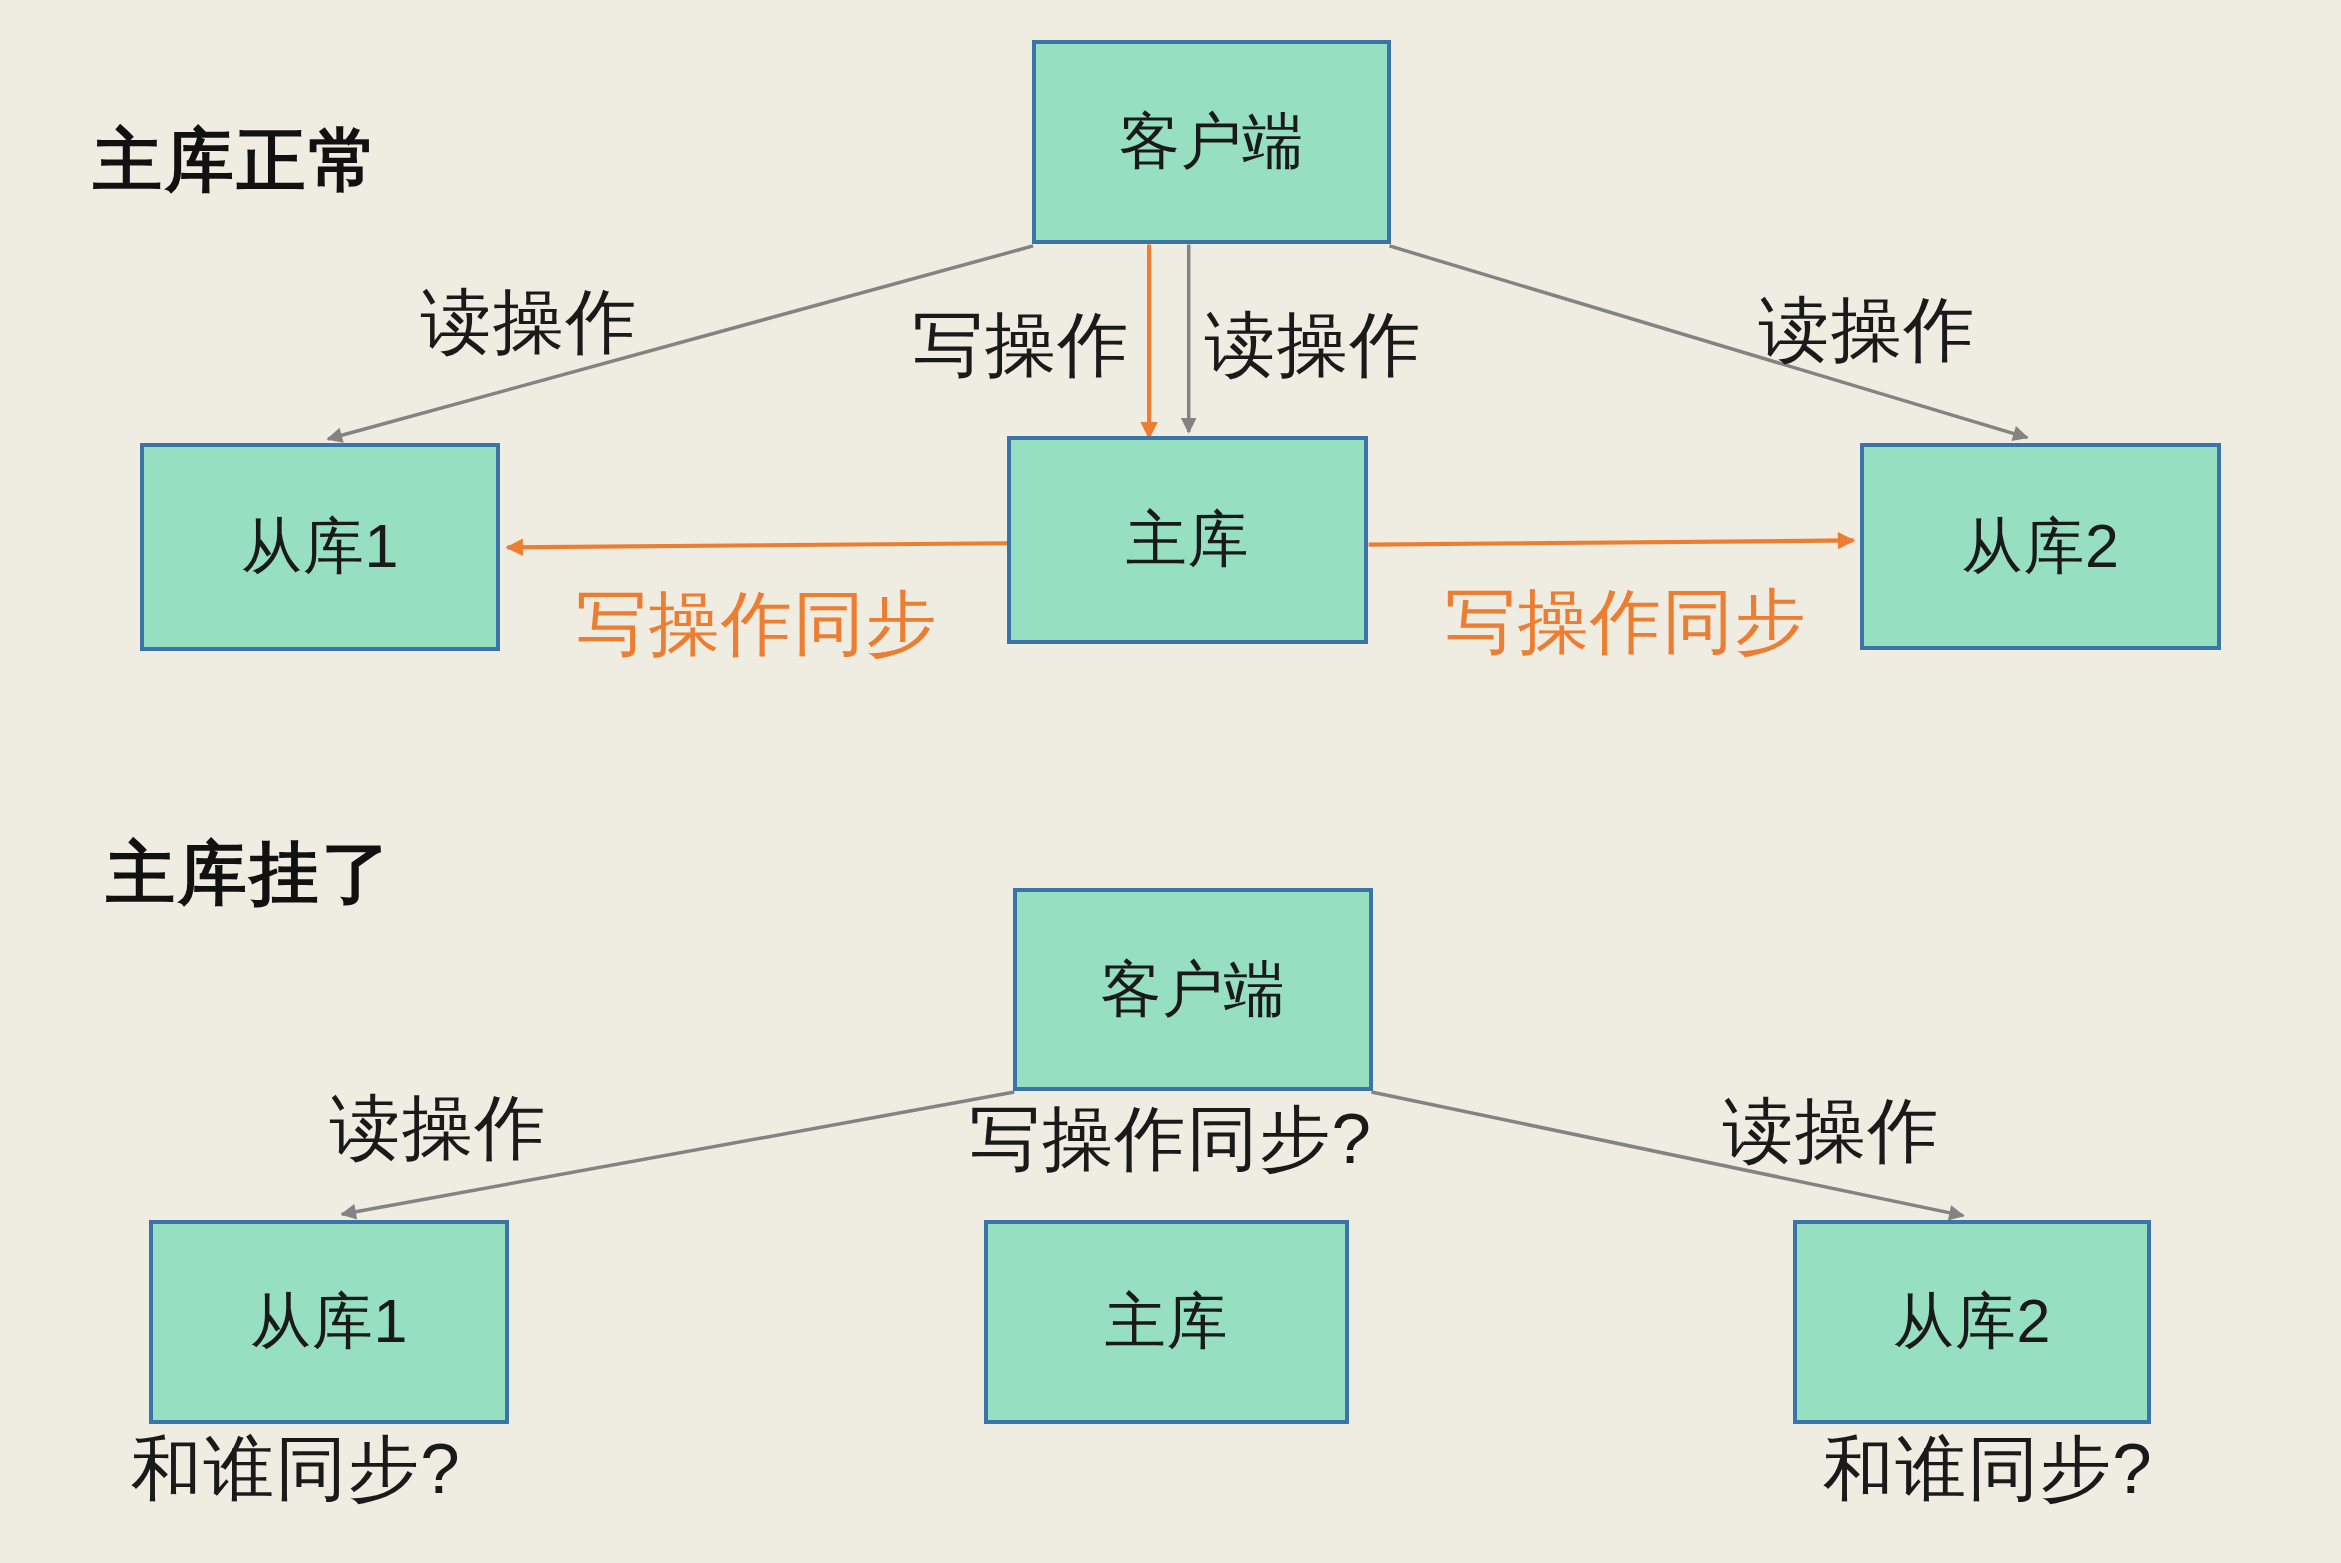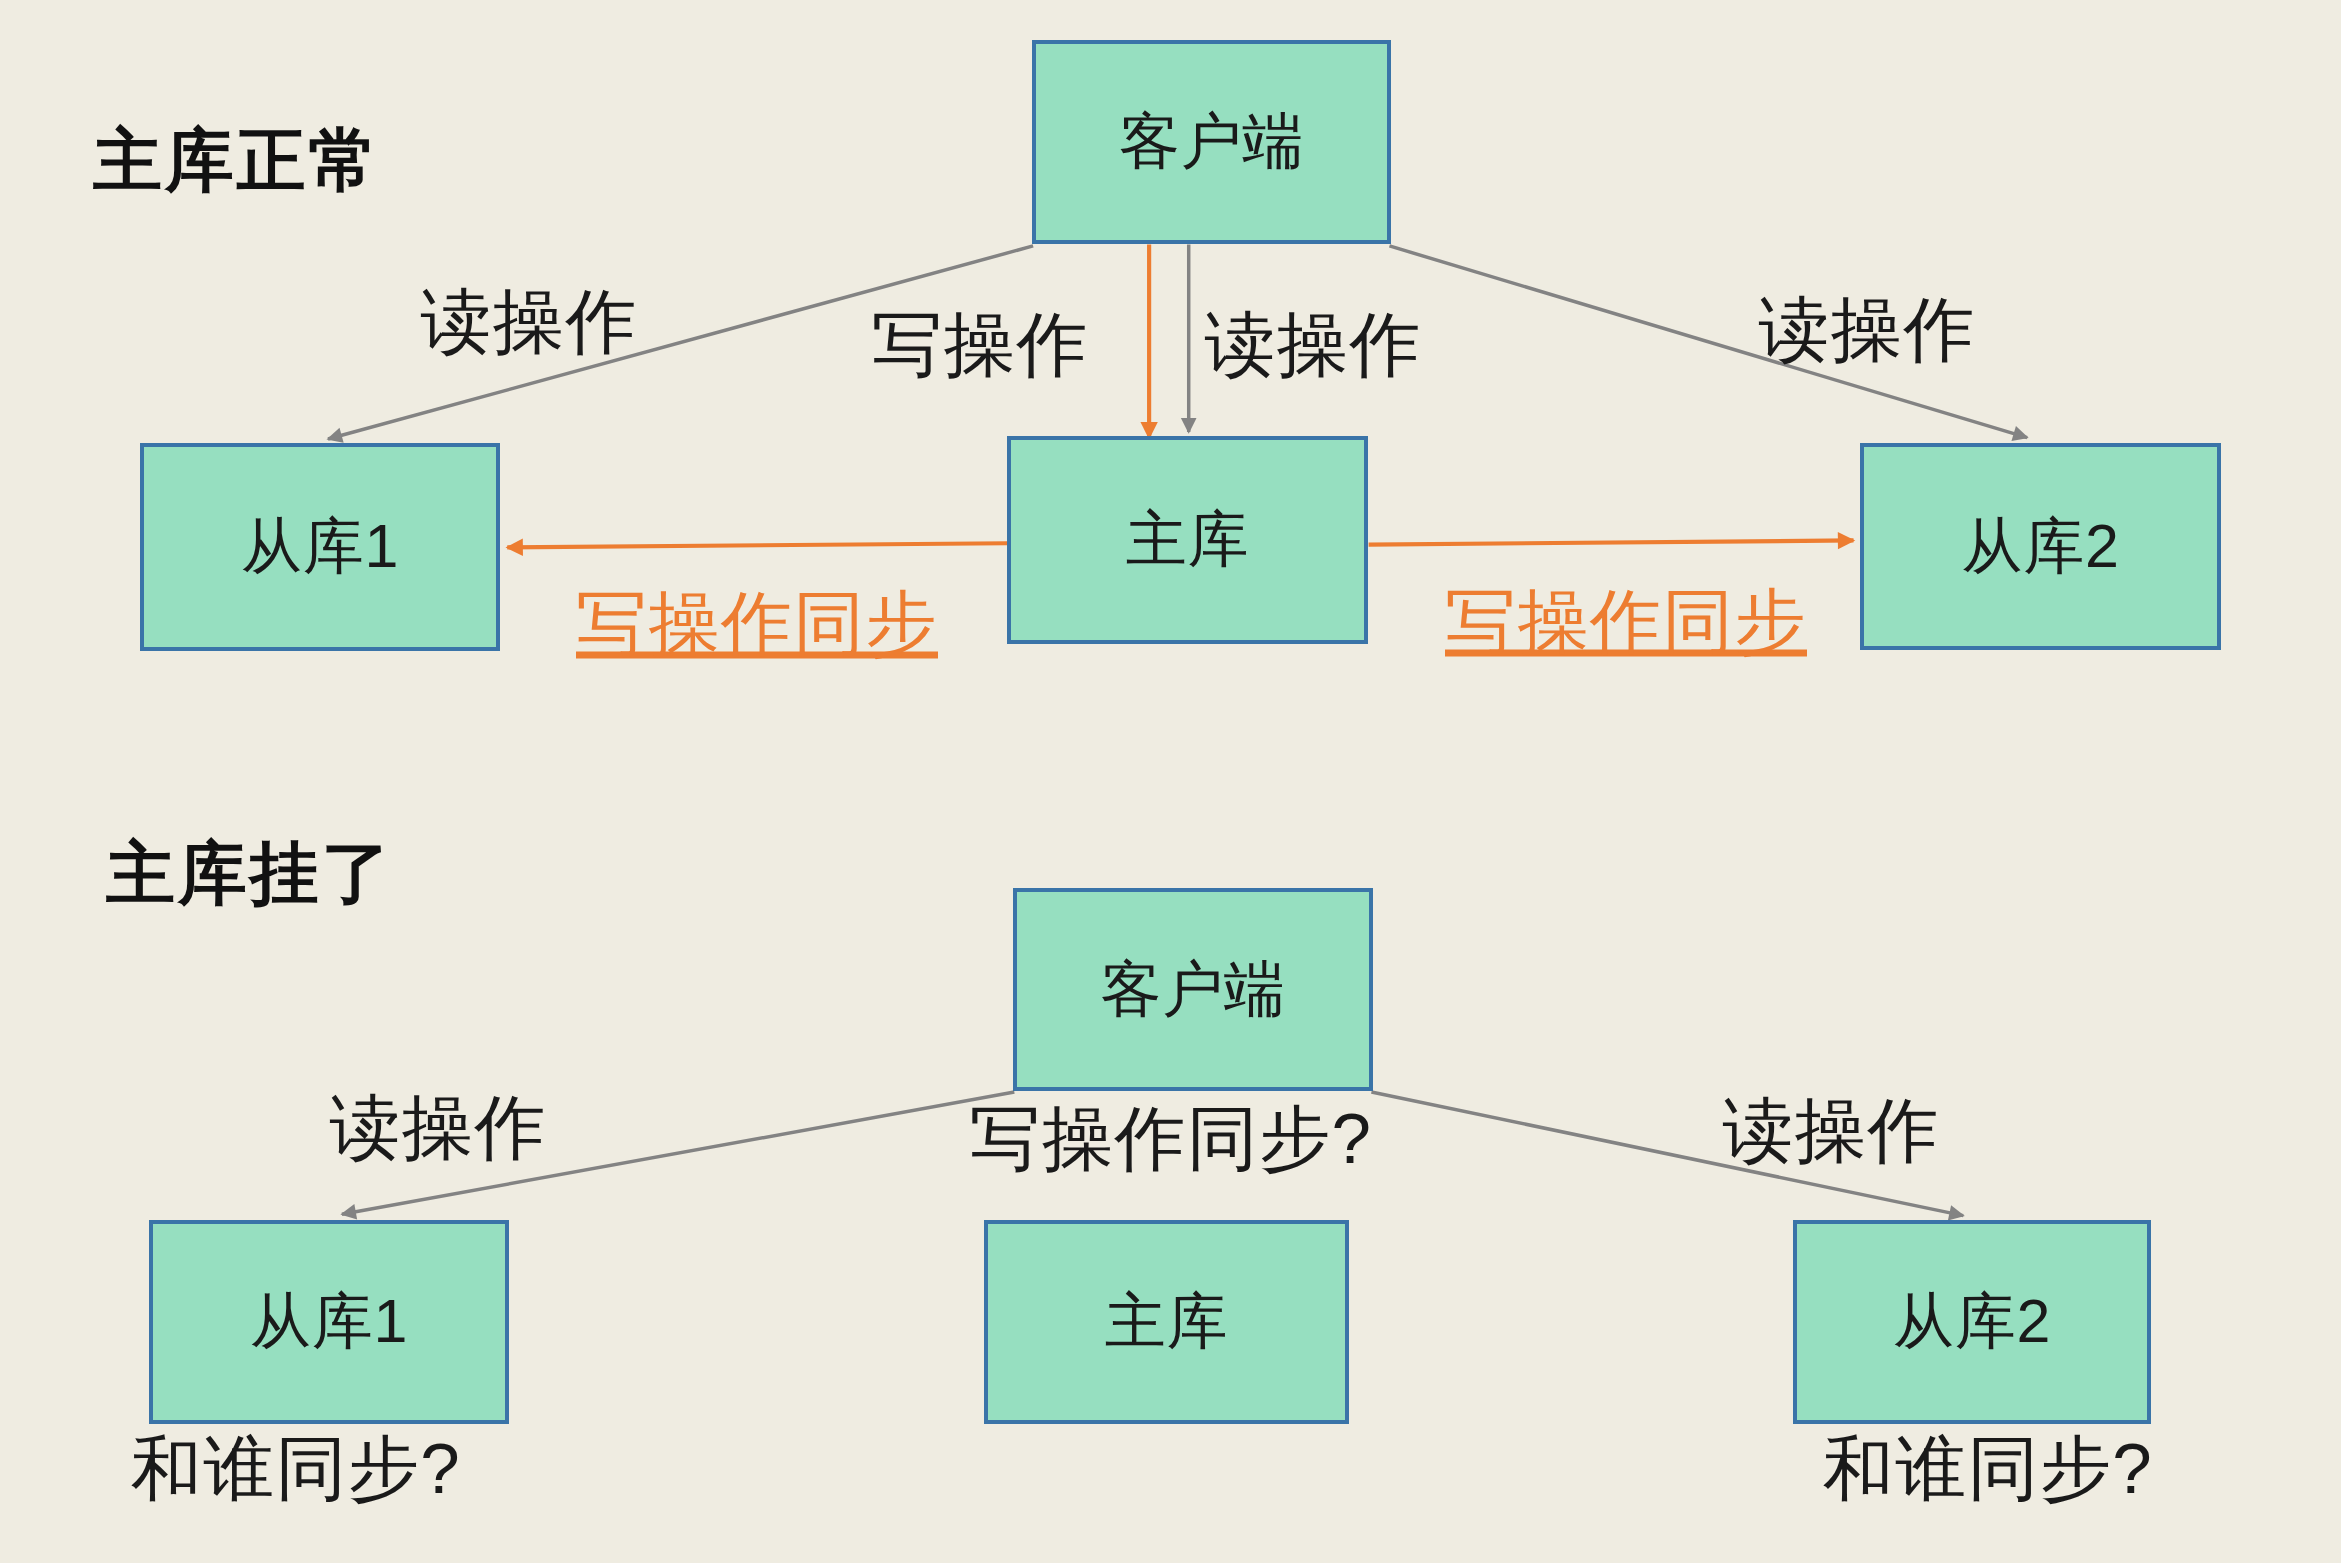--- a/index.html
+++ b/index.html
@@ -43,21 +43,21 @@
     position:absolute;
     font-size:69px;font-weight:600;color:#111;
     letter-spacing:2.8px;white-space:nowrap;
   }
   .edge-label{
     position:absolute;
     transform:translate(-50%,-50%);
     font-size:71px;font-weight:500;color:var(--ink);
     white-space:nowrap;letter-spacing:1.4px;
   }
-  .edge-label.orange{color:var(--orange);text-decoration:underline;}
+  .edge-label.orange{color:var(--orange);}
 </style>
 </head>
 <body>
 
 <div class="canvas">
 
   <svg class="arrows" viewBox="0 0 3371 2250" xmlns="http://www.w3.org/2000/svg">
     <defs>
       <marker id="head-gray" viewBox="0 0 12 12" refX="10" refY="6" markerUnits="userSpaceOnUse" markerWidth="32" markerHeight="27" orient="auto">
         <path class="gray-head" d="M1,1 L11,6 L1,11 Z"></path>
@@ -91,21 +91,21 @@
 
     <div class="node" style="left:1007px;top:436px;width:361px;height:208px;">
       <span>主库</span>
     </div>
 
     <div class="node" style="left:1860px;top:443px;width:361px;height:207px;">
       <span>从库2</span>
     </div>
 
     <div class="edge-label" style="left:529px;top:322px;">读操作</div>
-    <div class="edge-label" style="left:980px;top:345px;">写操作</div>
+    <div class="edge-label" style="left:1021px;top:345px;">写操作</div>
     <div class="edge-label" style="left:1313px;top:345px;">读操作</div>
     <div class="edge-label" style="left:1867px;top:330px;">读操作</div>
     <div class="edge-label orange" style="left:757px;top:624px;">写操作同步</div>
     <div class="edge-label orange" style="left:1626px;top:622px;">写操作同步</div>
   </div>
 
   <div>
     <div class="section-title" style="left:106px;top:828px;">主库挂了</div>
 
     <div class="node" style="left:1013px;top:888px;width:360px;height:203px;">

